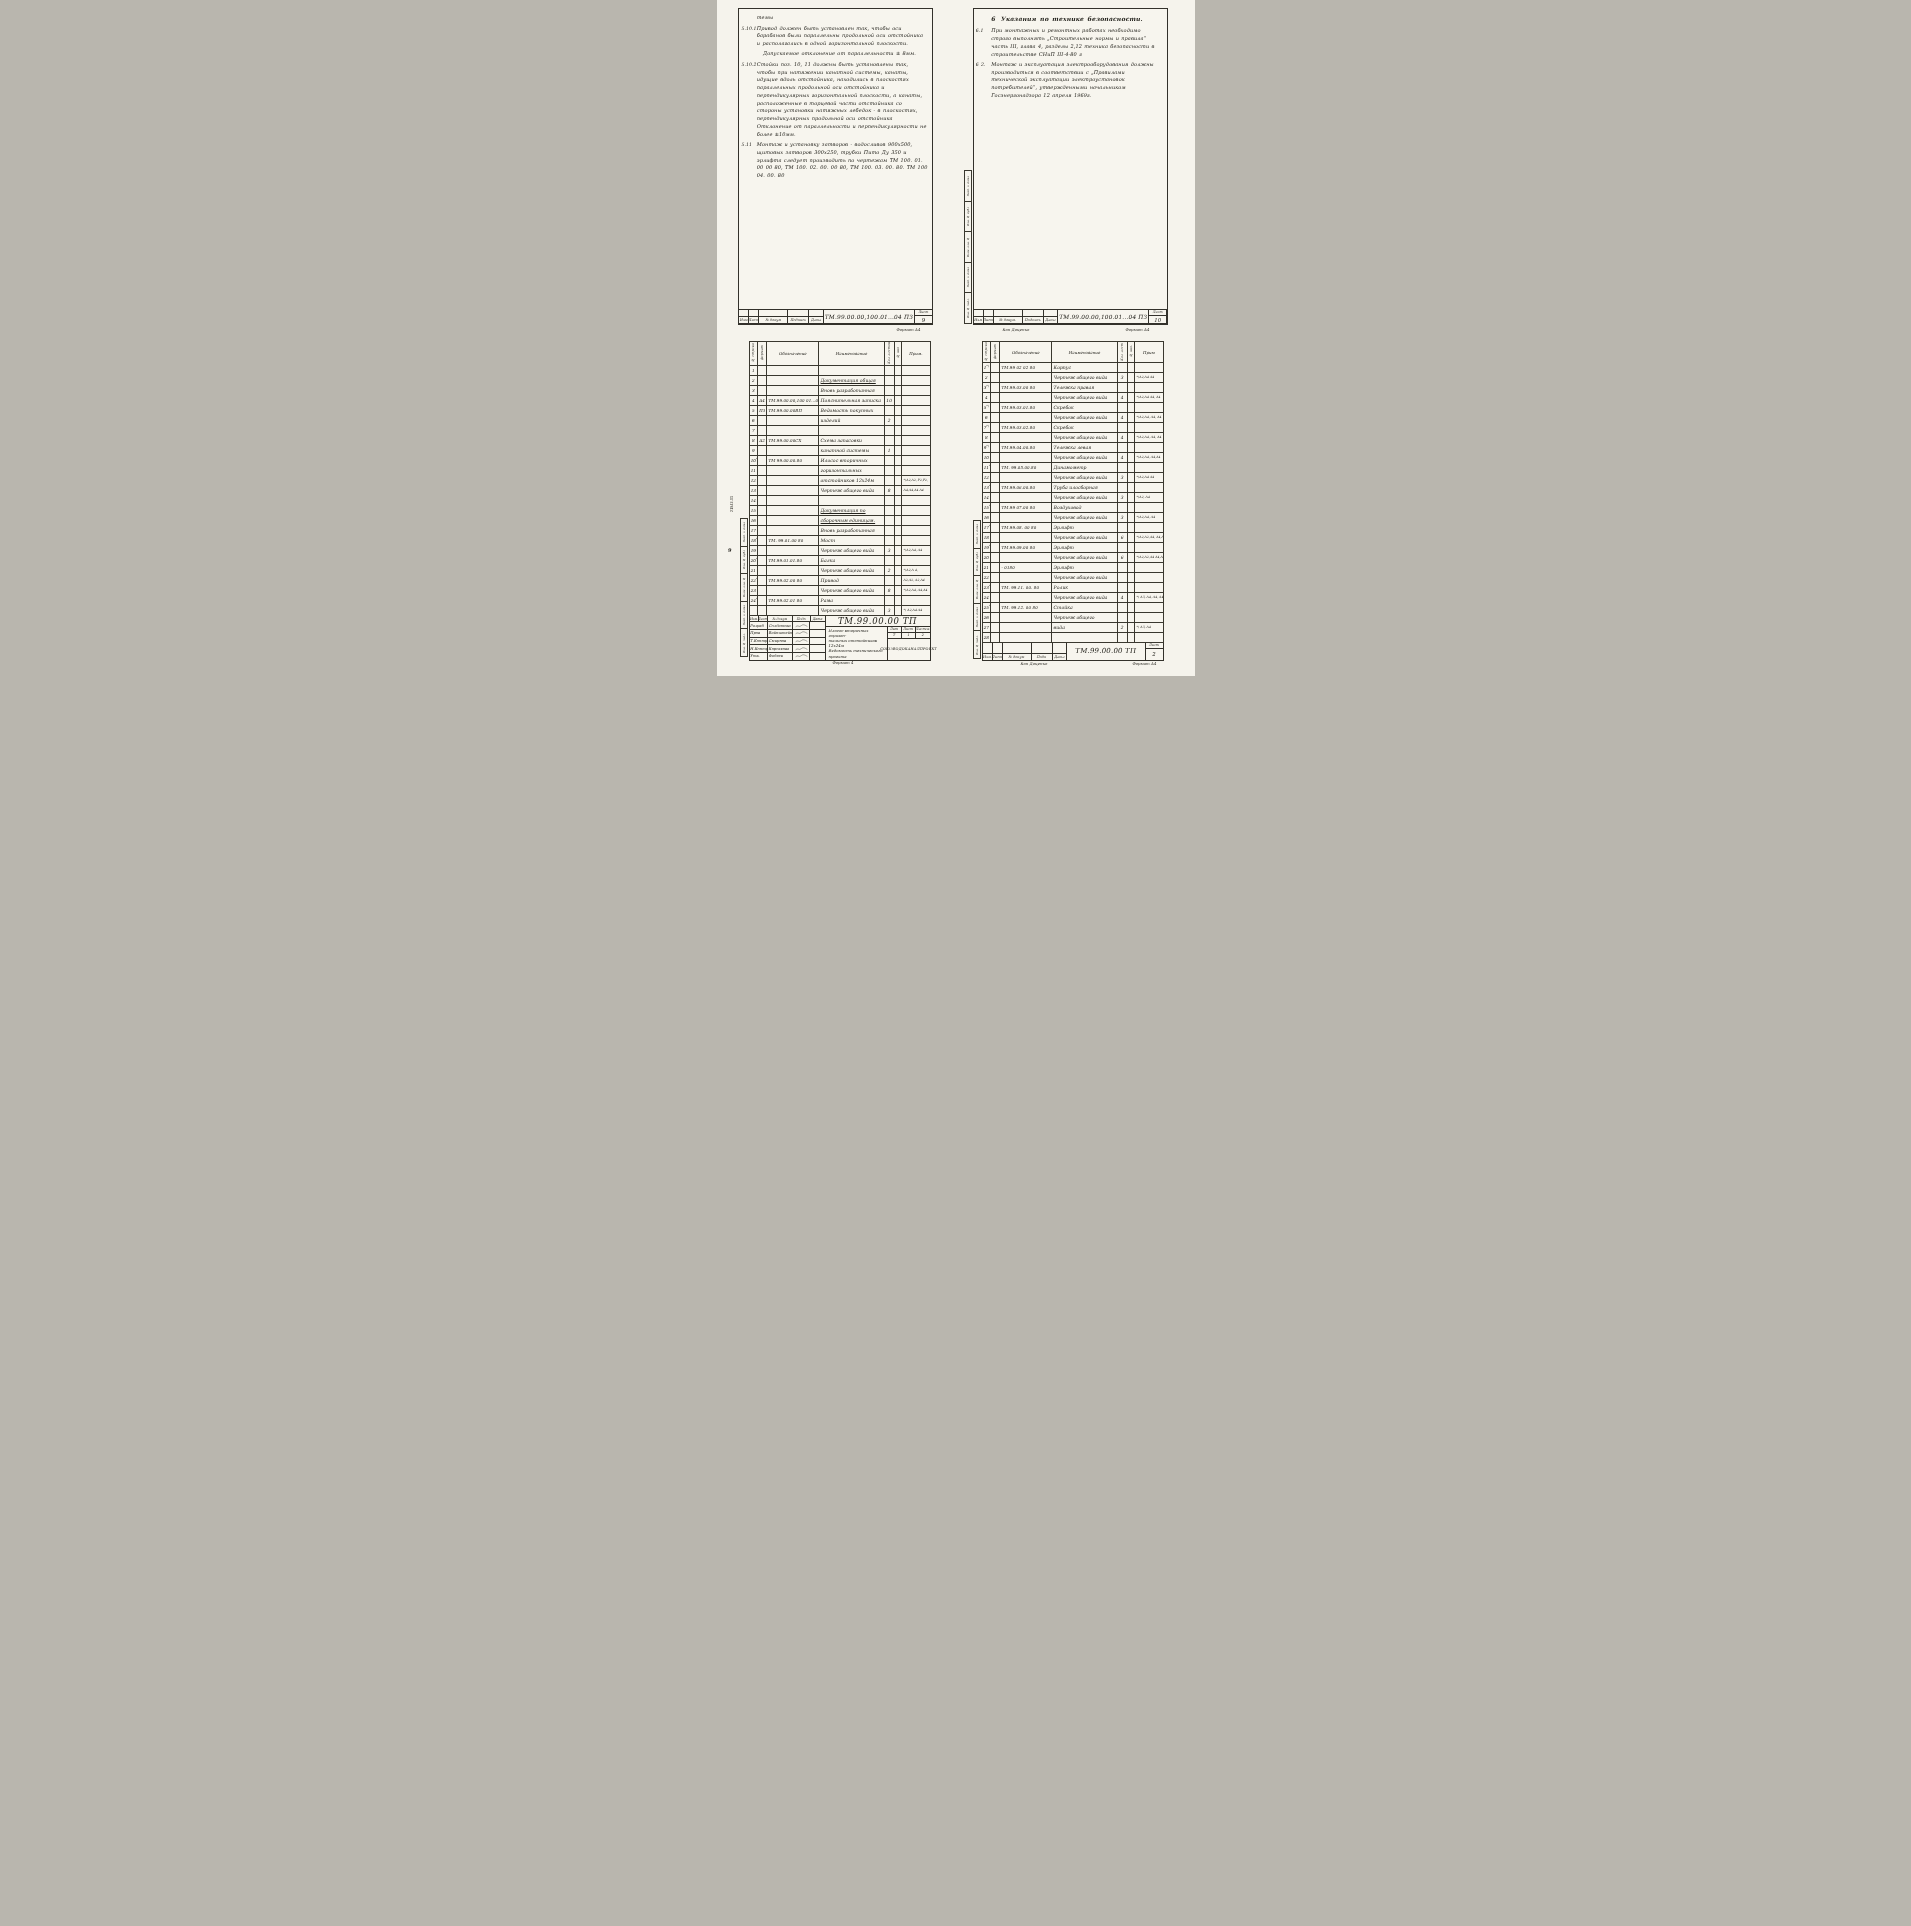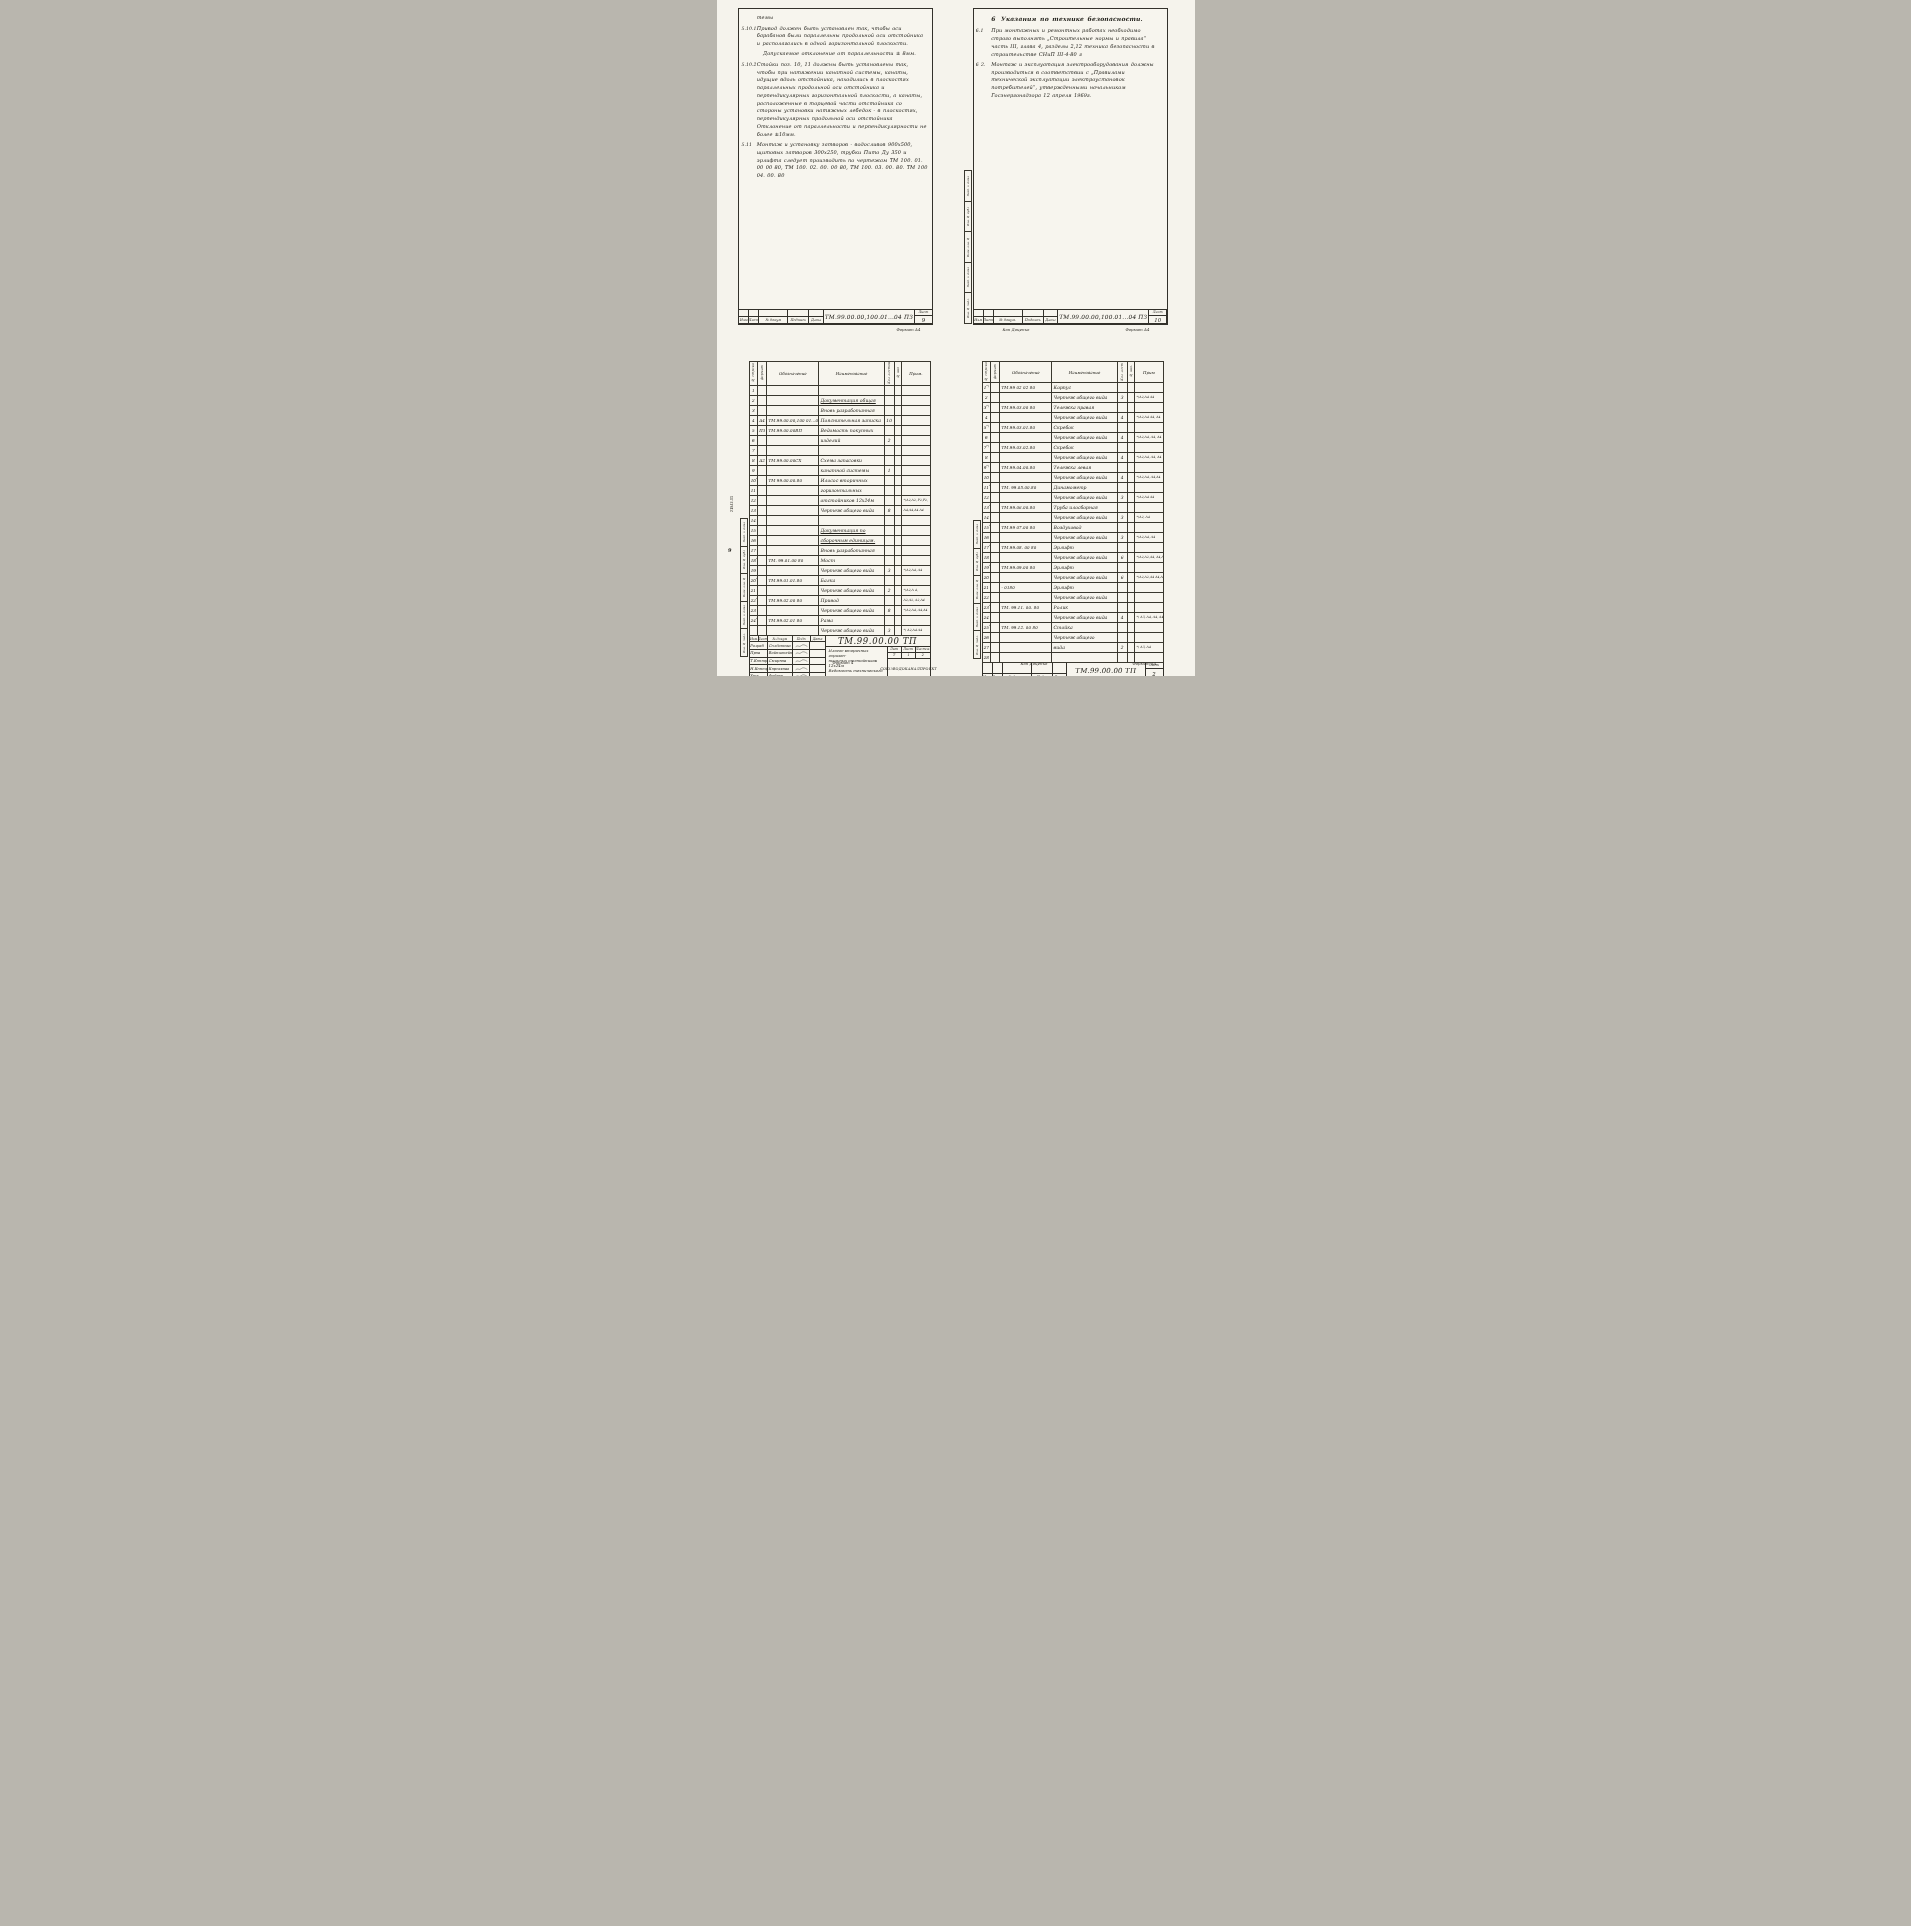--- a/index.html
+++ b/index.html
@@ -31,21 +31,21 @@
   .tbs-label{height:6.2px;font-weight:normal;font-size:3.5px;display:flex;align-items:center;justify-content:center;}
   .tbs-doc{flex:1;display:flex;align-items:center;justify-content:center;font-size:5.8px;letter-spacing:0.2px;border-right:0.4px solid #33312b;}
   .tbs-sheet{width:17px;display:flex;flex-direction:column;}
   .tbs-sheet-label{height:5.8px;font-size:3.3px;display:flex;align-items:center;justify-content:center;border-bottom:0.4px solid #33312b;}
   .tbs-sheet-num{flex:1;display:flex;align-items:center;justify-content:center;font-size:5.4px;}
 
   
   .note-sm{position:absolute;font-size:3.9px;color:#2c2a24;}
 
   
-  .spec-wrap{position:absolute;width:182px;margin-top:20px;}
+  .spec-wrap{position:absolute;width:182px;}
   .spec1-wrap{left:32px;top:341px;}
   .spec2-wrap{left:265px;top:341px;}
   table.spec{border-collapse:collapse;width:100%;table-layout:fixed;border:0.8px solid #33312b;background:#f7f5ee;}
   .spec th,.spec td{border:0.4px solid #3a382f;padding:0 1.2px;height:10px;overflow:hidden;white-space:nowrap;font-weight:normal;}
   .spec thead th{height:19px;font-size:4px;}
   th.vert span{writing-mode:vertical-rl;transform:rotate(180deg);font-size:3.3px;letter-spacing:0.1px;display:inline-block;}
   .c-num{text-align:center;font-size:4.2px;}
   .c-num sup{font-size:3.1px;}
   .c-fmt{text-align:center;font-size:4px;}
   .c-sign{font-size:4px;letter-spacing:0.1px;}

